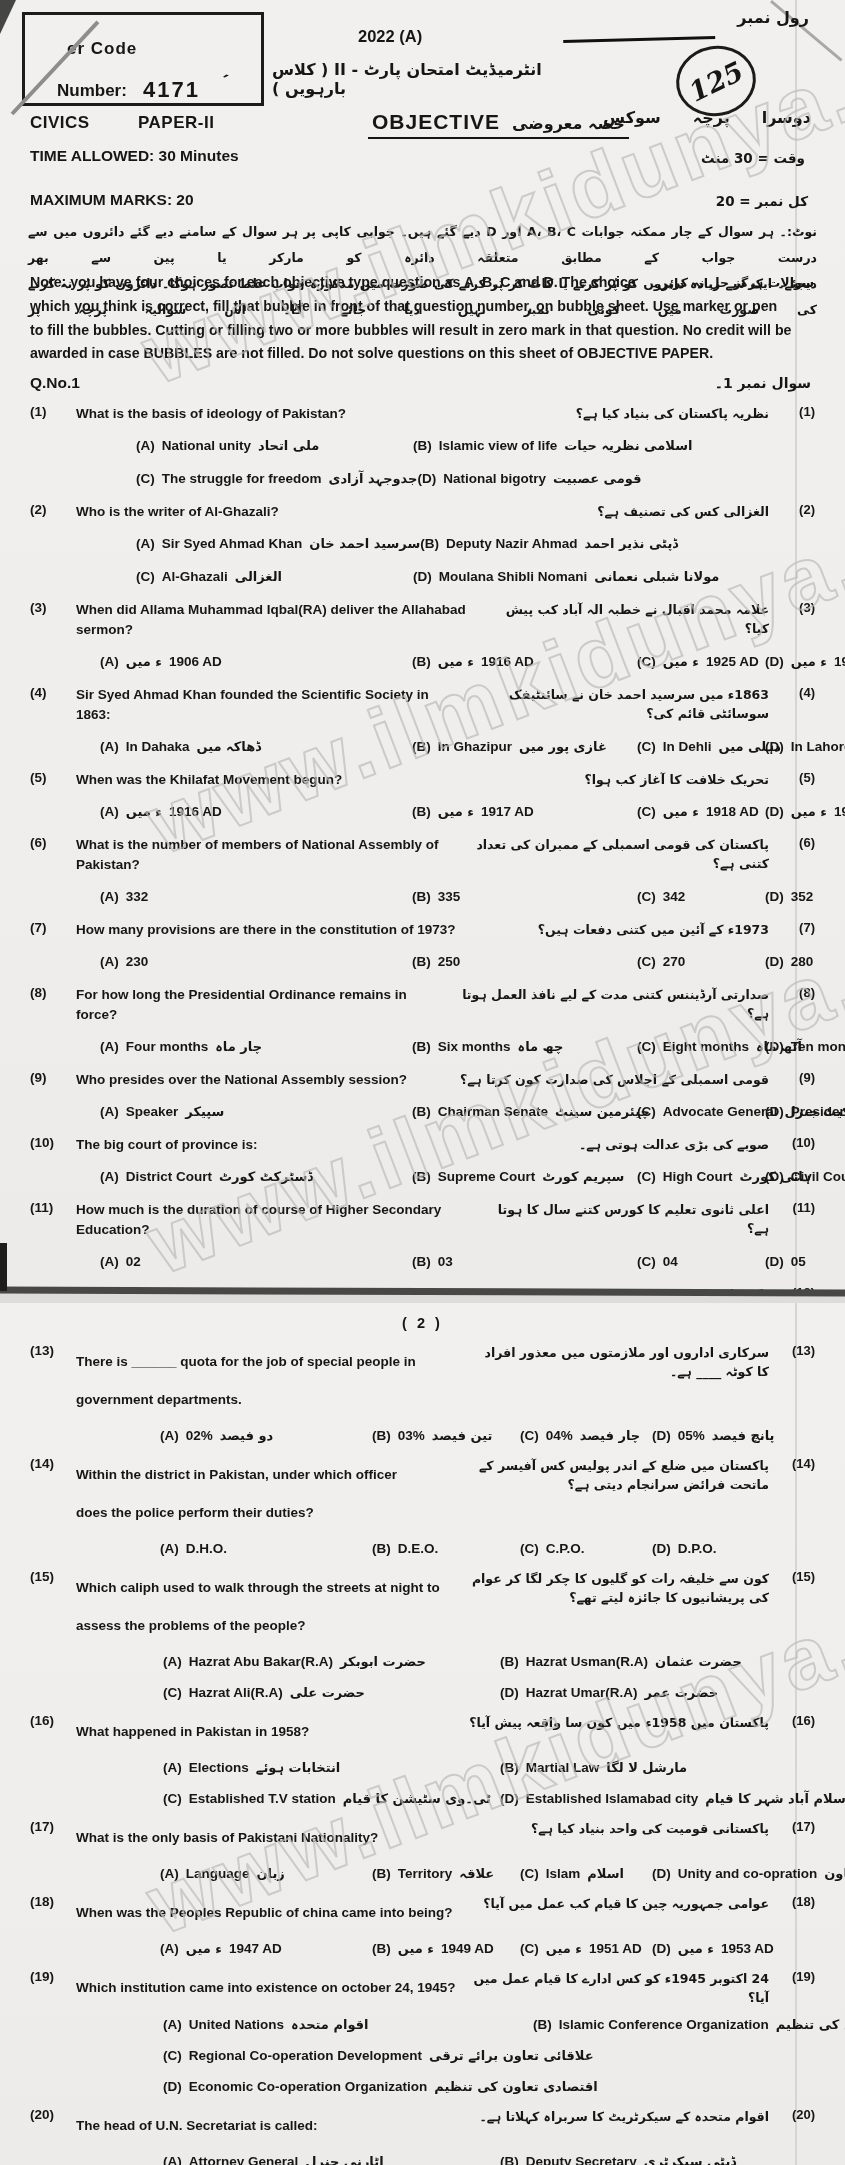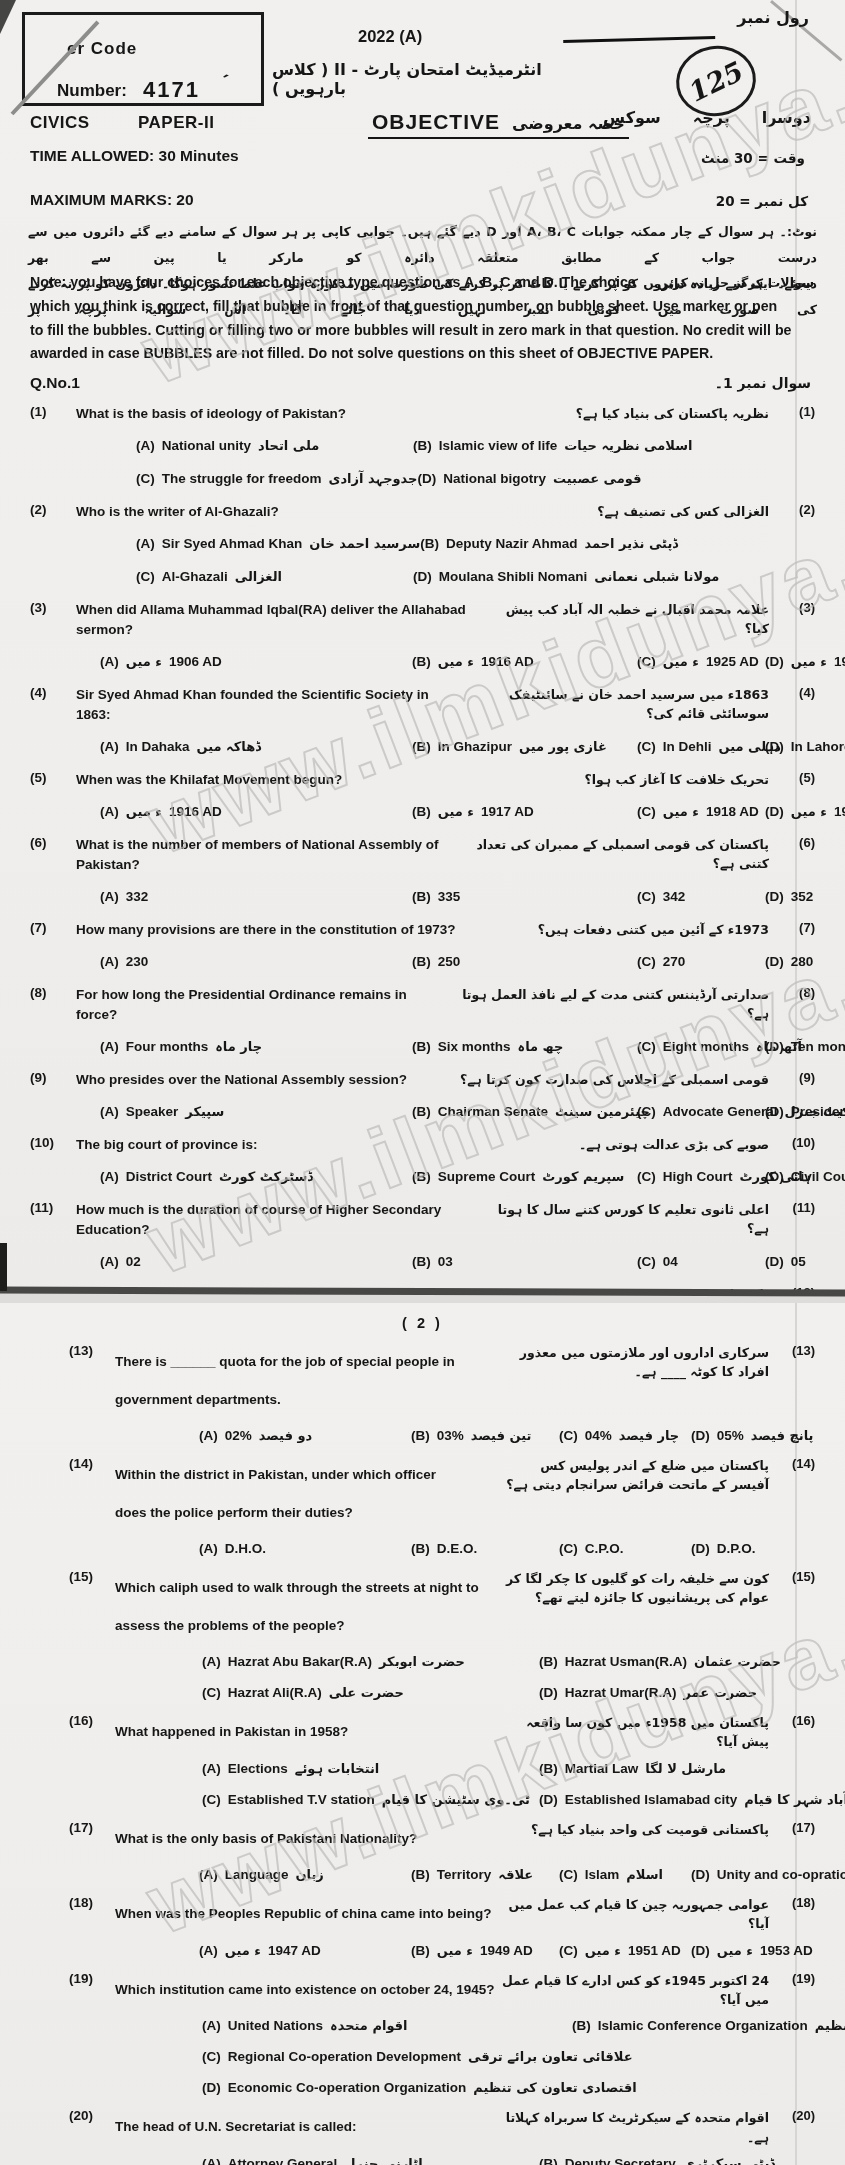--- a/index.html
+++ b/index.html
@@ -51,21 +51,21 @@
   .qno-row{position:absolute;left:30px;right:34px;top:374px;display:flex;justify-content:space-between;align-items:center;}
   .qno-en{font-size:15.5px;font-weight:700;}
   .qno-ur{font-size:14px;font-weight:700;}
 
   
   .qs{position:absolute;left:0;right:0;}
   #p1-questions{top:404px;}
   #p2-questions{top:40px;}
   .p2-label{position:absolute;top:12px;left:0;right:0;text-align:center;font-size:14.5px;font-weight:700;letter-spacing:3px;}
   .q{margin-bottom:12px;}
-  .p2 .q{margin-bottom:3px;margin-left:39px;}
+  .p2 .q{margin-bottom:3px;}
   .q-head{display:flex;padding:0 30px 0 30px;margin-bottom:11px;}
   .p2 .q-head{margin-bottom:6px;}
   .q-en{display:flex;gap:10px;font-size:13.5px;font-weight:700;}
   .p1 .q-en{white-space:nowrap;}
   .p2 .q-en{width:432px;flex:0 0 auto;}
   .q-num{width:36px;flex:0 0 auto;}
   .qt{white-space:pre-line;line-height:20px;}
   .p2 .qt{line-height:38px;}
   .q-right{margin-left:auto;display:flex;gap:12px;align-items:flex-start;}
   .q-ur-text{text-align:right;max-width:340px;font-size:12.5px;font-weight:700;line-height:1.55;}

